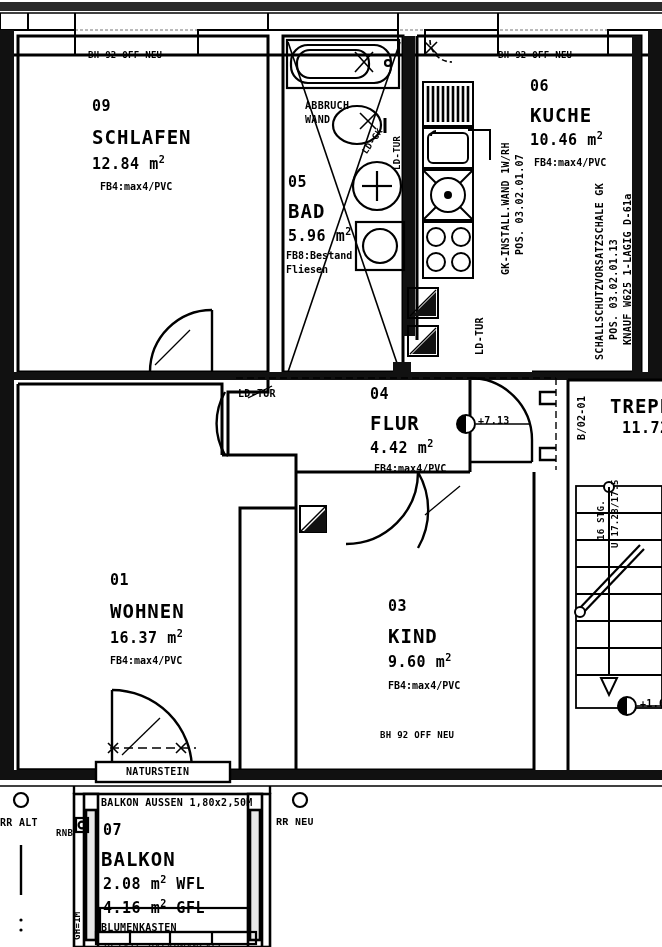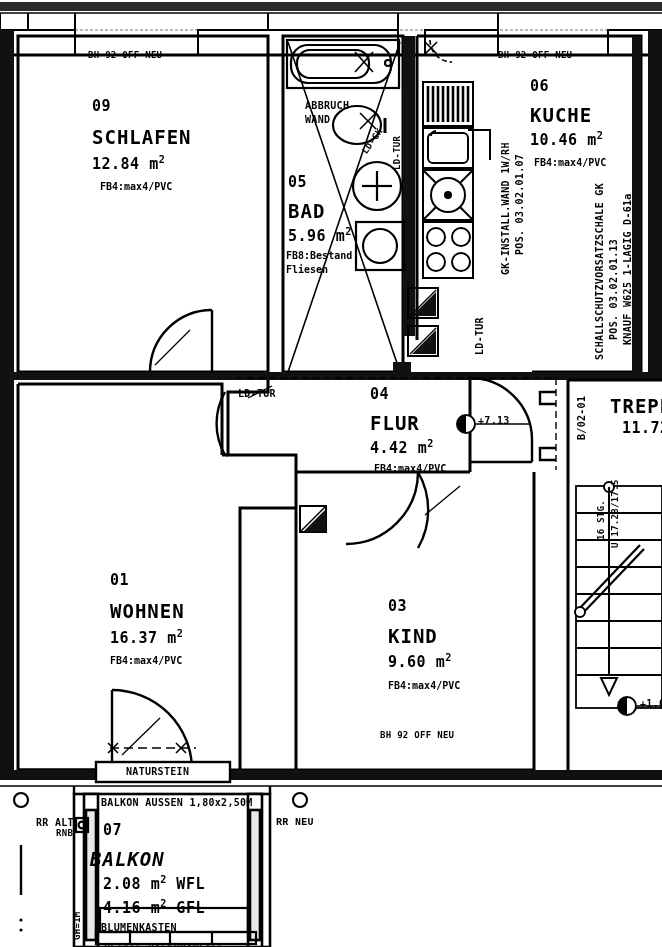--- a/index.html
+++ b/index.html
@@ -363,23 +363,23 @@
 <div class="lbl room-name" style="left:610px;top:395px;">TREPPE</div>
 <div class="lbl room-area" style="left:622px;top:420px;">11.72</div>
 <div class="lbl tiny" style="left:596px;top:540px;transform:rotate(-90deg);transform-origin:0 0;">16 STG.</div>
 <div class="lbl tiny" style="left:610px;top:548px;transform:rotate(-90deg);transform-origin:0 0;">U 17.28/17.5</div>
 <div class="lbl tiny2" style="left:640px;top:698px;">+1.0</div>
 
 <div class="lbl tiny2" style="left:126px;top:766px;">NATURSTEIN</div>
 
 <div class="lbl tiny2" style="left:101px;top:797px;">BALKON AUSSEN 1,80x2,50M</div>
 <div class="lbl room-num" style="left:103px;top:822px;">07</div>
-<div class="lbl room-name" style="left:90px;top:848px;font-style:italic;">BALKON</div>
+<div class="lbl room-name" style="left:101px;top:848px;">BALKON</div>
 <div class="lbl room-area" style="left:103px;top:874px;"><span>2.08 m</span><sup>2</sup><span> WFL</span></div>
 <div class="lbl room-area" style="left:103px;top:898px;"><span>4.16 m</span><sup>2</sup><span> GFL</span></div>
 <div class="lbl tiny2" style="left:101px;top:922px;">BLUMENKASTEN</div>
 
-<div class="lbl tiny2" style="left:0px;top:817px;padding-left:36px;">RR ALT</div>
+<div class="lbl tiny2" style="left:0px;top:817px;">RR ALT</div>
 <div class="lbl tiny2" style="left:276px;top:817px;font-family:Liberation Mono, monospace;">RR NEU</div>
 <div class="lbl tiny" style="left:56px;top:828px;">RNB</div>
 <div class="lbl tiny" style="left:72px;top:940px;transform:rotate(-90deg);transform-origin:0 0;">GH=1M</div>
 
 <div class="lbl tiny2" style="left:104px;top:942px;opacity:.75;">DETAIL BALKONANLAGE</div>
 
 </body></html>

